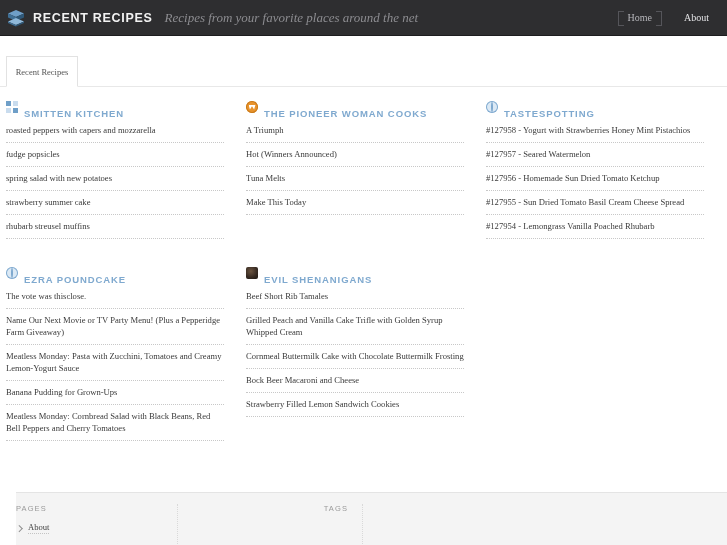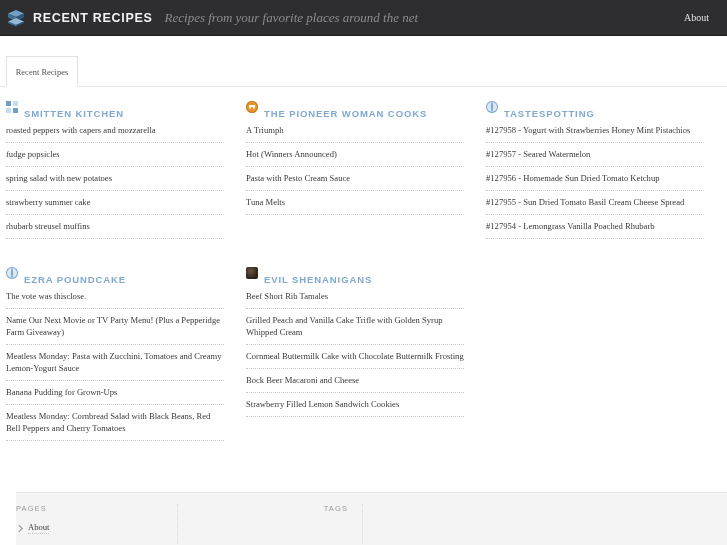--- a/index.html
+++ b/index.html
@@ -248,20 +248,21 @@
         <polygon points="10,10 18,13.5 10,17 2,13.5" fill="#8fb8d9"></polygon>
         <polygon points="2,13.5 10,17 10,18.5 2,15" fill="#3f6f95"></polygon>
         <polygon points="18,13.5 10,17 10,18.5 18,15" fill="#2f5878"></polygon>
       </svg>
     </span>
     <span class="brand-title">RECENT RECIPES</span>
     <span class="brand-tagline">Recipes from your favorite places around the net</span>
   </div>
 
   <nav class="topnav">
+    <a class="topnav-item active">Home</a>
     <a class="topnav-item plain">About</a>
   </nav>
 </div>
 
 <div class="tabstrip">
   <div class="tab-underline"></div>
   <div class="tab">
     <span>Recent Recipes</span>
   </div>
 </div>
@@ -285,22 +286,22 @@
     </section>
 
     <section class="col">
       <div class="feed-head">
         <span class="feed-icon ic-orange"></span>
         <span class="feed-title">THE PIONEER WOMAN COOKS</span>
       </div>
       <ul class="feed-list">
         <li class="feed-item">A Triumph</li>
         <li class="feed-item">Hot (Winners Announced)</li>
-        <li class="feed-item">Pasta with Pesto Cream Sauce</li>
         <li class="feed-item">Tuna Melts</li>
+        <li class="feed-item">Make This Today</li>
       </ul>
     </section>
 
     <section class="col">
       <div class="feed-head">
         <span class="feed-icon ic-globe"></span>
         <span class="feed-title">TASTESPOTTING</span>
       </div>
       <ul class="feed-list">
         <li class="feed-item">#127958 - Yogurt with Strawberries Honey Mint Pistachios</li>

